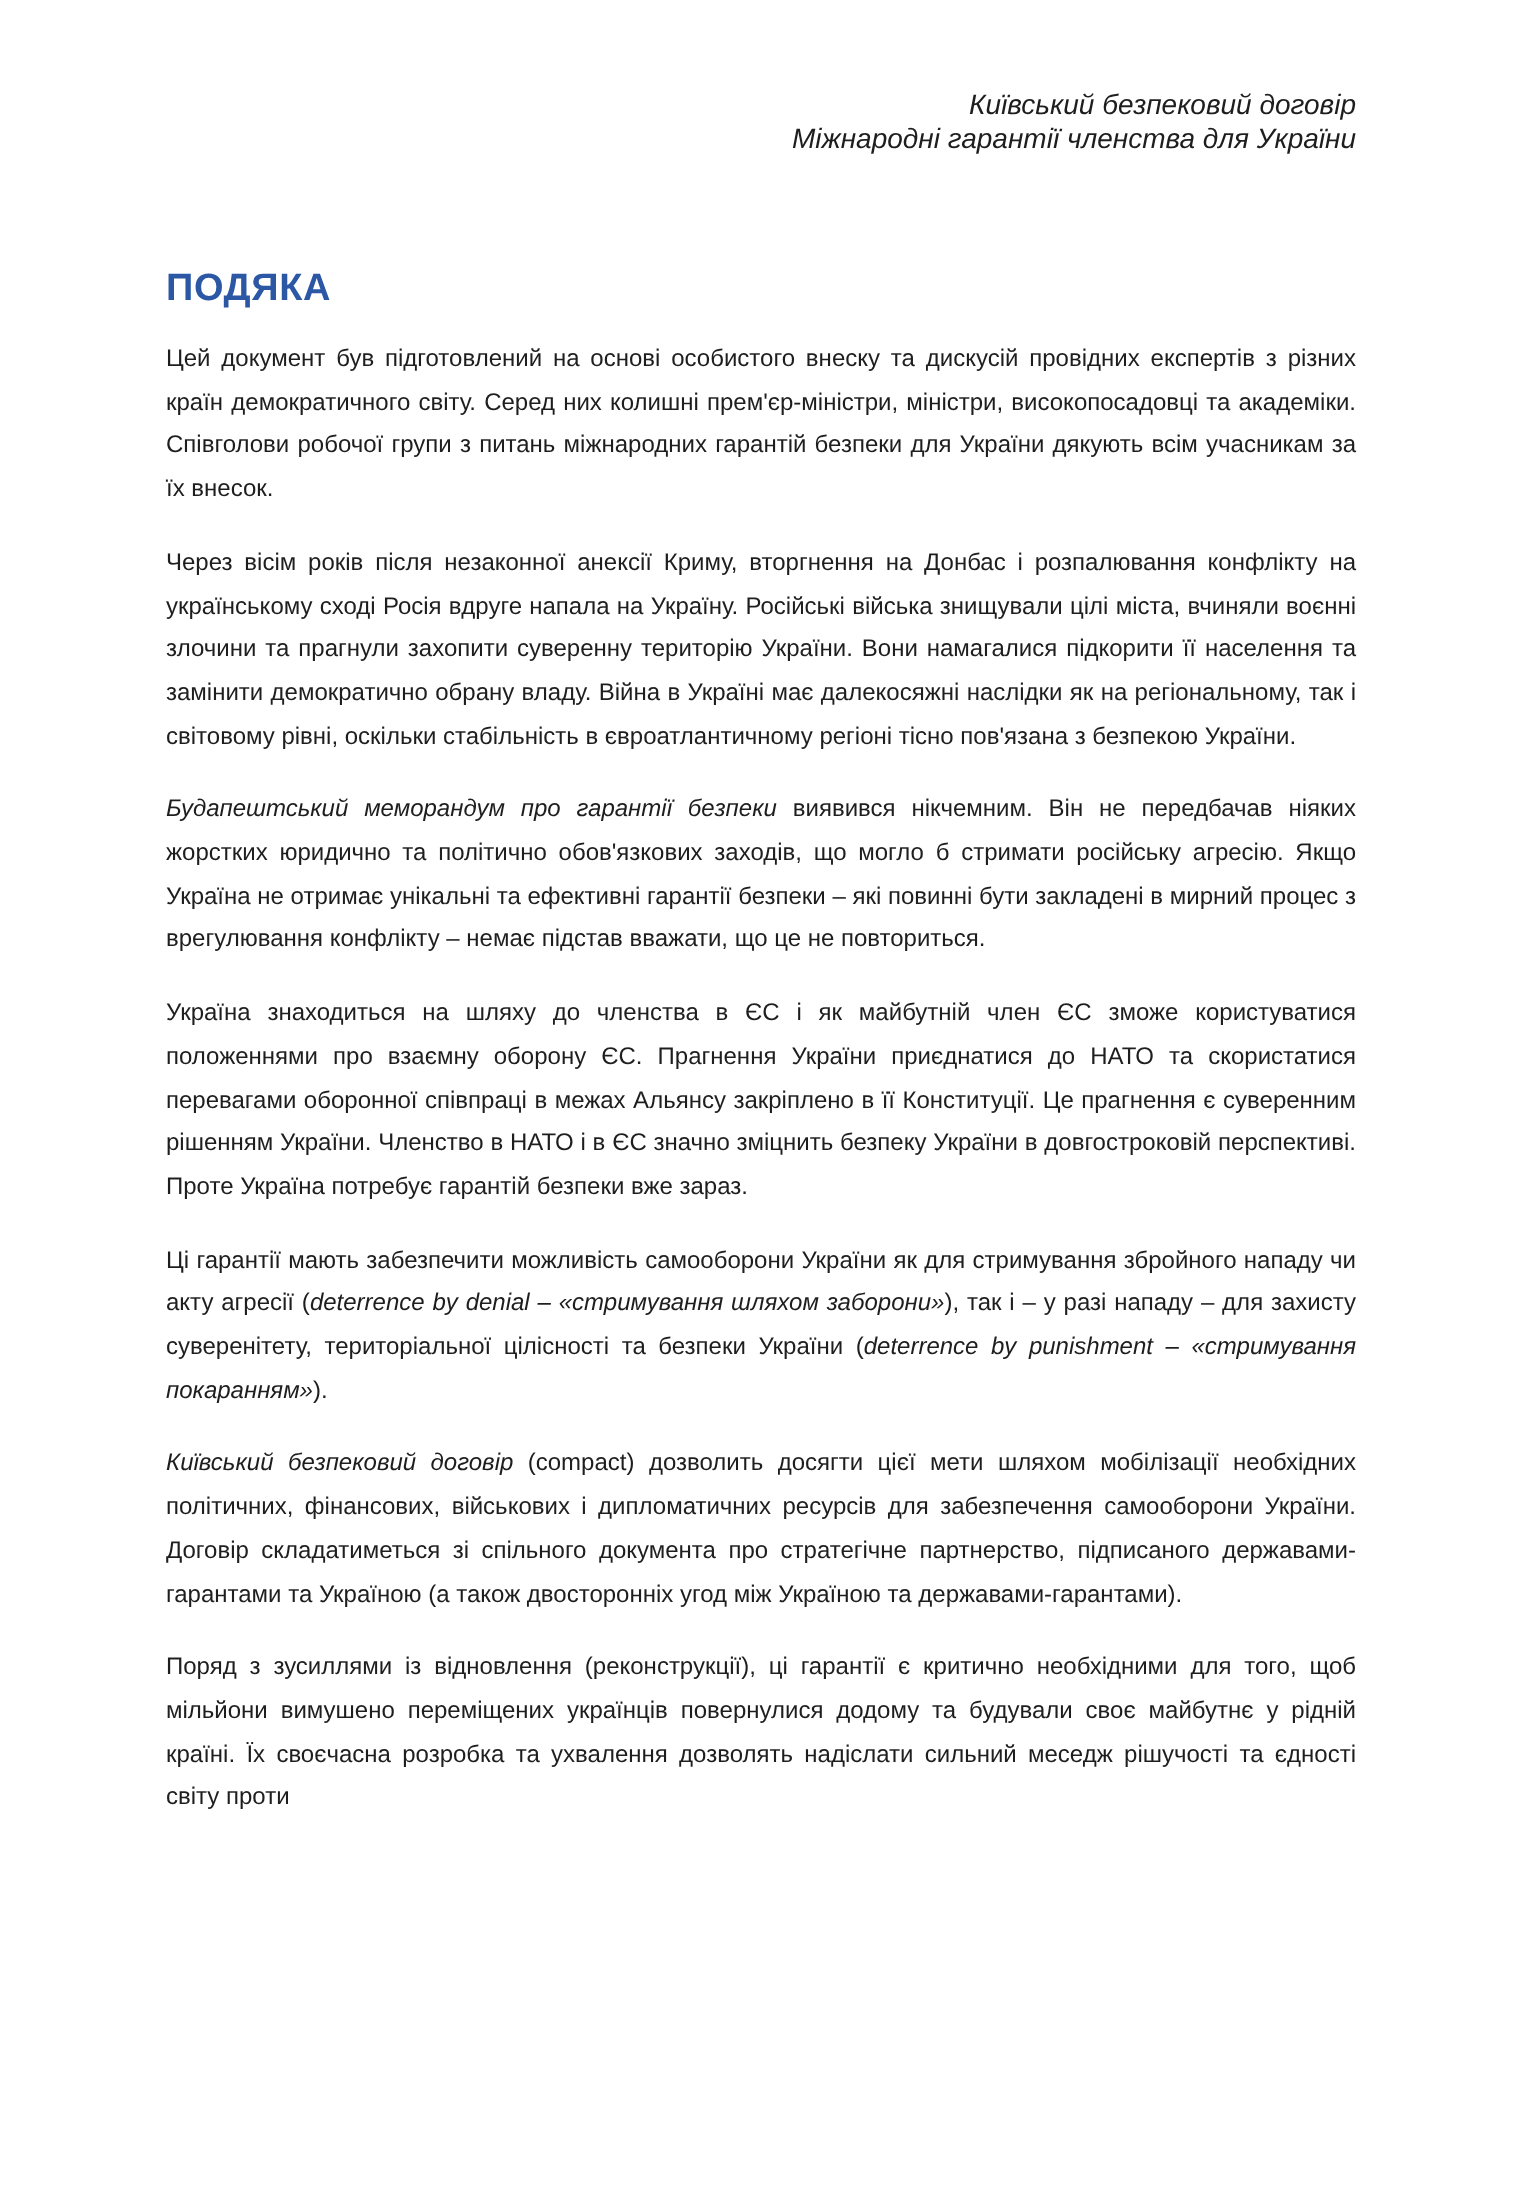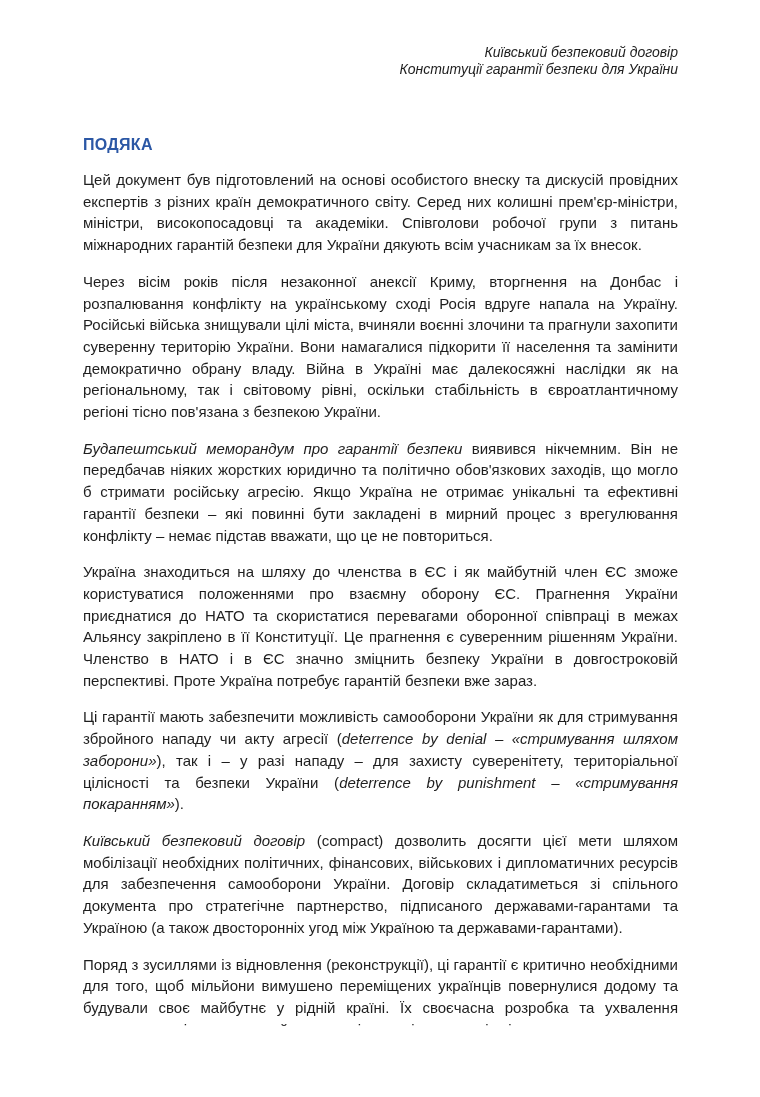--- a/index.html
+++ b/index.html
@@ -22,31 +22,31 @@
   .doc-header {
     margin-top: 44px;
     text-align: right;
     font-style: italic;
     font-size: 14px;
     line-height: 16.5px;
     color: #1e1e1e;
   }
   h2.section-heading {
     margin: 0;
-    font-size: 16px;
+    font-size: 19px;
     font-weight: bold;
     color: #2b57a5;
     letter-spacing: 0.3px;
     line-height: 18px;
   }
   h2.first-heading  { margin-top: 59px; }
   h2.later-heading  { margin-top: 28px; }
   p.body-paragraph {
     margin: 15px 0 0 0;
-    font-size: 15px;
+    font-size: 12px;
     line-height: 21.7px;
     text-align: justify;
     text-justify: inter-word;
   }
   p.body-paragraph .italic { font-style: italic; }
   .page-number {
     position: absolute;
     top: 1044px;
     left: 0;
     right: 0;
@@ -56,21 +56,21 @@
   }
 </style>
 </head>
 <body>
 
 <div class="page">
   <div class="content">
 
     <div class="doc-header">
       <div>Київський безпековий договір</div>
-      <div>Конституції гарантії безпеки для України</div>
+      <div>Міжнародні гарантії членства для України</div>
     </div>
 
     <section>
       <h2 class="section-heading first-heading">ПОДЯКА</h2>
       <p class="body-paragraph"><span>Цей документ був підготовлений на основі особистого внеску та дискусій провідних експертів з різних країн демократичного світу. Серед них колишні прем'єр-міністри, міністри, високопосадовці та академіки. Співголови робочої групи з питань міжнародних гарантій безпеки для України дякують всім учасникам за їх внесок.</span></p>
     </section>
 
     <section>
       <p class="body-paragraph"><span>Через вісім років після незаконної анексії Криму, вторгнення на Донбас і розпалювання конфлікту на українському сході Росія вдруге напала на Україну. Російські війська знищували цілі міста, вчиняли воєнні злочини та прагнули захопити суверенну територію України. Вони намагалися підкорити її населення та замінити демократично обрану владу. Війна в Україні має далекосяжні наслідки як на регіональному, так і світовому рівні, оскільки стабільність в євроатлантичному регіоні тісно пов'язана з безпекою України.</span></p>
       <p class="body-paragraph"><span class="italic">Будапештський меморандум про гарантії безпеки</span><span> виявився нікчемним. Він не передбачав ніяких жорстких юридично та політично обов'язкових заходів, що могло б стримати російську агресію. Якщо Україна не отримає унікальні та ефективні гарантії безпеки – які повинні бути закладені в мирний процес з врегулювання конфлікту – немає підстав вважати, що це не повториться.</span></p>

